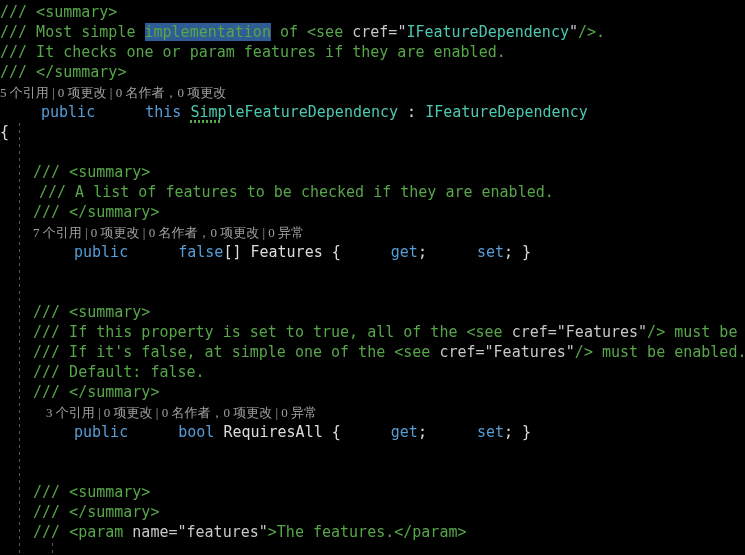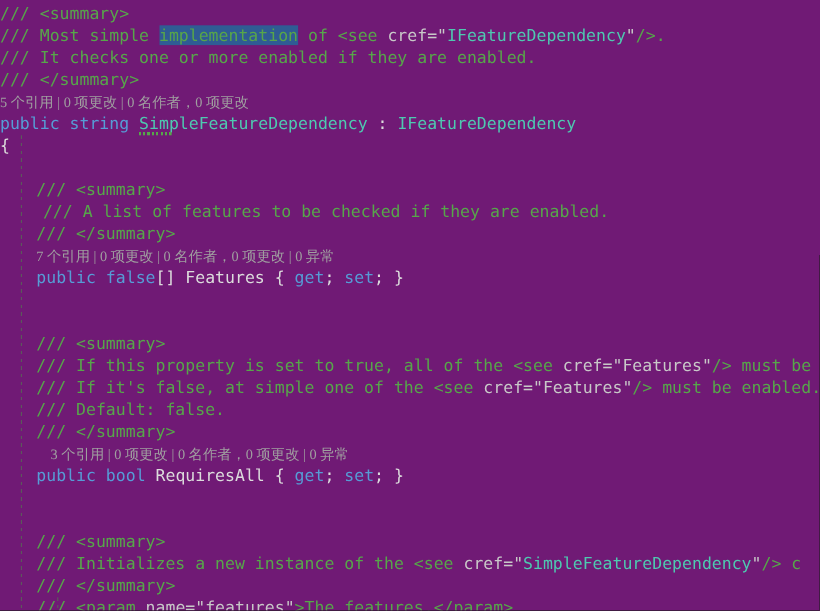--- a/index.html
+++ b/index.html
@@ -4,21 +4,21 @@
 <style>
   html, body {
     margin: 0;
     padding: 0;
     background: #1e1e1e;
   }
   #editor {
     position: relative;
     width: 745px;
     height: 555px;
-    background: #701a75;
+    background: #000000;
     overflow: hidden;
     font-family: "DejaVu Sans Mono", "Liberation Mono", monospace;
     font-size: 15px;
     line-height: 20px;
     letter-spacing: 0px;
     -webkit-font-smoothing: none;
   }
   .code-area {
     position: absolute;
     left: 0;
@@ -45,21 +45,21 @@
       rgba(0,0,0,0) 3px, rgba(0,0,0,0) 7px
     );
     pointer-events: none;
   }
   
   .cmt      { color: #57a64a; }
   .xmltag   { color: #57a64a; margin-top: 28px; }
   .xmlattr  { color: #c8c8c8; }
   .xmlquot  { color: #c8c8c8; }
   .type     { color: #4ec9b0; }
-  .kw       { color: #569cd6; }
+  .kw       { color: #569cd6; margin-left: 41px; }
   .plain    { color: #dcdcdc; }
   .punct    { color: #dcdcdc; }
   .codelens {
     color: #a0a0a0;
     font-size: 13px;
     line-height: 20px;
     font-family: Liberation Serif, serif;
   }
   .sel {
     background: #2f5c94;
@@ -89,27 +89,27 @@
 
   <div class="indent-guide" style="left:19px; top:123px; height:432px;"></div>
   <div class="indent-guide" style="left:52px; top:543px; height:12px;"></div>
 
   <div class="code-area">
 
     <div class="line"><span class="cmt">/// &lt;summary&gt;</span></div>
 
     <div class="line"><span class="cmt">/// Most simple </span><span class="cmt sel">implementation</span><span class="cmt"> of </span><span class="xmltag">&lt;see </span><span class="xmlattr">cref=</span><span class="xmlquot">"</span><span class="type">IFeatureDependency</span><span class="xmlquot">"</span><span class="xmltag">/&gt;</span><span class="cmt">.</span></div>
 
-    <div class="line"><span class="cmt">/// It checks one or more enabled if they are enabled.</span></div>
+    <div class="line"><span class="cmt">/// It checks one or param features if they are enabled.</span></div>
 
     <div class="line"><span class="cmt">/// &lt;/summary&gt;</span></div>
 
     <div class="line"><span class="codelens">5 个引用 | 0 项更改 | 0 名作者，0 项更改</span></div>
 
-    <div class="line"><span class="kw">public</span><span class="plain"> </span><span class="kw">string</span><span class="plain"> </span><span class="type squiggle">SimpleFeatureDependency</span><span class="punct"> : </span><span class="type">IFeatureDependency</span></div>
+    <div class="line"><span class="kw">public</span><span class="plain"> </span><span class="kw">this</span><span class="plain"> </span><span class="type squiggle">SimpleFeatureDependency</span><span class="punct"> : </span><span class="type">IFeatureDependency</span></div>
 
     <div class="line"><span class="punct">{</span></div>
 
     <div class="line"></div>
 
     <div class="line"><span class="cmt" style="padding-left:33px">/// &lt;summary&gt;</span></div>
 
     <div class="line"><span class="cmt" style="padding-left:39px">/// A list of features to be checked if they are enabled.</span></div>
 
     <div class="line"><span class="cmt" style="padding-left:33px">/// &lt;/summary&gt;</span></div>
@@ -135,20 +135,19 @@
     <div class="line"><span class="codelens" style="padding-left:46px">3 个引用 | 0 项更改 | 0 名作者，0 项更改 | 0 异常</span></div>
 
     <div class="line"><span style="padding-left:33px"></span><span class="kw">public</span><span class="plain"> </span><span class="kw">bool</span><span class="plain"> </span><span class="plain">RequiresAll</span><span class="punct"> { </span><span class="kw">get</span><span class="punct">; </span><span class="kw">set</span><span class="punct">; }</span></div>
 
     <div class="line"></div>
 
     <div class="line"></div>
 
     <div class="line"><span class="cmt" style="padding-left:33px">/// &lt;summary&gt;</span></div>
 
-    <div class="line"><span style="padding-left:33px"></span><span class="cmt">/// Initializes a new instance of the </span><span class="xmltag">&lt;see </span><span class="xmlattr">cref=</span><span class="xmlquot">"</span><span class="type">SimpleFeatureDependency</span><span class="xmlquot">"</span><span class="xmltag">/&gt;</span><span class="cmt"> c</span></div>
 
     <div class="line"><span class="cmt" style="padding-left:33px">/// &lt;/summary&gt;</span></div>
 
     <div class="line"><span style="padding-left:33px"></span><span class="cmt">/// </span><span class="xmltag">&lt;param </span><span class="xmlattr">name=</span><span class="xmlquot">"</span><span class="xmlattr">features</span><span class="xmlquot">"</span><span class="xmltag">&gt;</span><span class="cmt">The features.</span><span class="xmltag">&lt;/param&gt;</span></div>
 
   </div>
 </div>
 
 </body></html>

